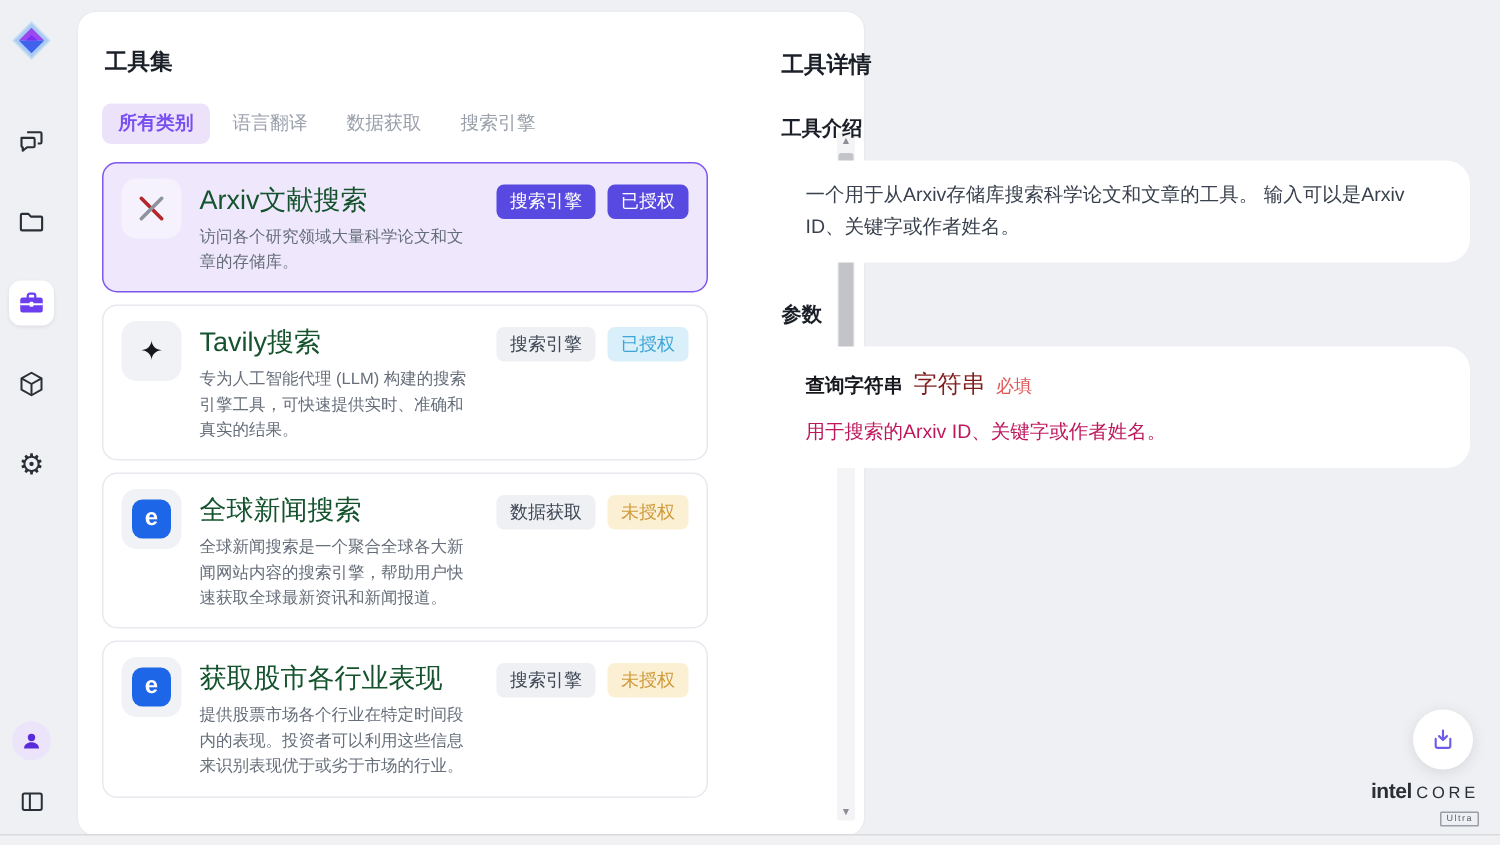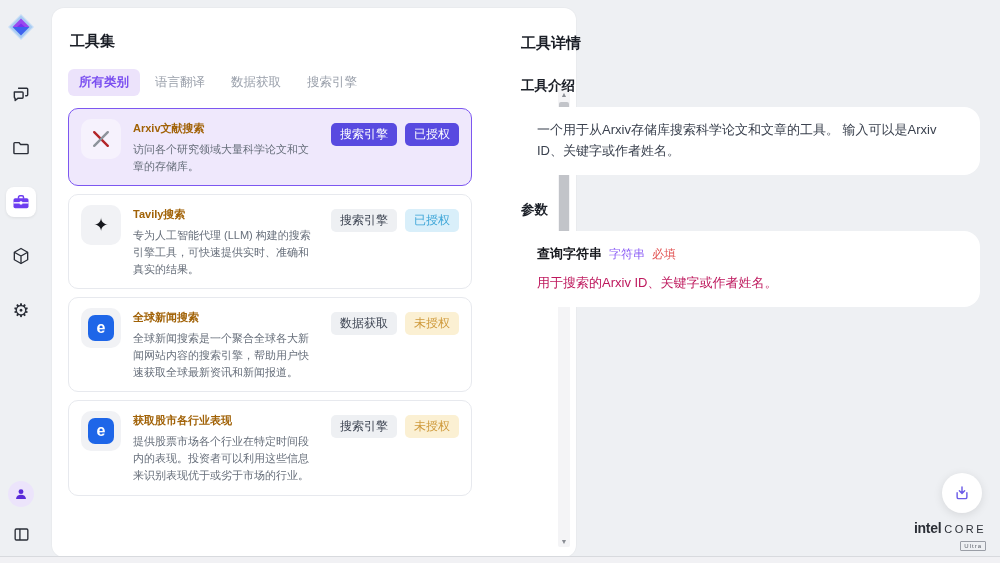--- a/index.html
+++ b/index.html
@@ -31,21 +31,21 @@
   .tab.active { background:#ece3fb; color:#7a4ff0; font-weight:600; }
 
   .cards { width:404px; }
   .card { display:flex; gap:12px; background:#fff; border:1px solid #e7e9ee; border-radius:10px;
     padding:10px 12px; margin-bottom:8px; cursor:pointer; }
   .card.selected { background:#efe8fc; border:1.5px solid #7d57f0; }
   .tile { flex:0 0 40px; width:40px; height:40px; border-radius:10px; background:#f1f2f5;
     display:flex; align-items:center; justify-content:center; }
   .card.selected .tile { background:#f6f2fd; }
   .card .body { flex:1; min-width:0; }
-  .card .name { font-size:11px; font-weight:700; margin:2px 0 5px; color:#a16207; }
+  .card .name { font-size:18px; font-weight:400; margin:2px 0 5px; color:#14532d; }
   .card .desc { font-size:11px; line-height:1.55; color:#666e7a; }
   .badges { display:flex; gap:8px; align-items:flex-start; padding-top:4px; }
   .badge { font-size:12px; padding:3px 9px; border-radius:5px; white-space:nowrap; }
   .badge.solid  { background:#584ae0; color:#fff; }
   .badge.gray   { background:#eef0f3; color:#3f4654; }
   .badge.blue   { background:#d9effa; color:#3ea6d8; }
   .badge.yellow { background:#fbf0d3; color:#cf9a3c; }
 
   .blue-e { width:26px; height:26px; border-radius:7px; background:#1e66e8; color:#fff;
     display:flex; align-items:center; justify-content:center; font-weight:700; font-size:16px; }
@@ -62,21 +62,21 @@
     background:#c2c4c9; border-radius:2px; cursor:grab; }
 
   
   .detail { position:absolute; left:505px; right:0; top:0; bottom:0; padding:34px 20px 0 16px; }
   .detail h2 { font-size:15px; font-weight:700; margin-bottom:24px; }
   .detail h3 { font-size:13.5px; font-weight:700; margin-bottom:12px; }
   .box { background:#fff; border-radius:16px; padding:13px 16px; font-size:13px; color:#3a414e;
     line-height:1.6; margin-bottom:26px; }
   .param-head { display:flex; align-items:baseline; gap:7px; }
   .param-name { font-size:13px; font-weight:700; color:#16181d; }
-  .param-type { font-size:12px; color:#8b5cf6; }
+  .param-type { font-size:16px; color:#7f1d1d; }
   .param-req  { font-size:12px; color:#e25555; }
   .param-desc { font-size:13px; color:#be185d; margin-top:9px; }
 
   
   .fab { position:absolute; right:18px; bottom:50px; width:40px; height:40px; border-radius:50%;
     background:#fff; box-shadow:0 2px 10px rgba(0,0,0,.10); display:flex; align-items:center;
     justify-content:center; cursor:pointer; border:none; }
   .brand { position:absolute; right:14px; bottom:12px; text-align:right; color:#2b2f36; line-height:1; }
   .brand .row { display:flex; align-items:baseline; gap:3px; justify-content:center; }
   .brand .b1 { font-size:14px; font-weight:700; letter-spacing:-.3px; }

